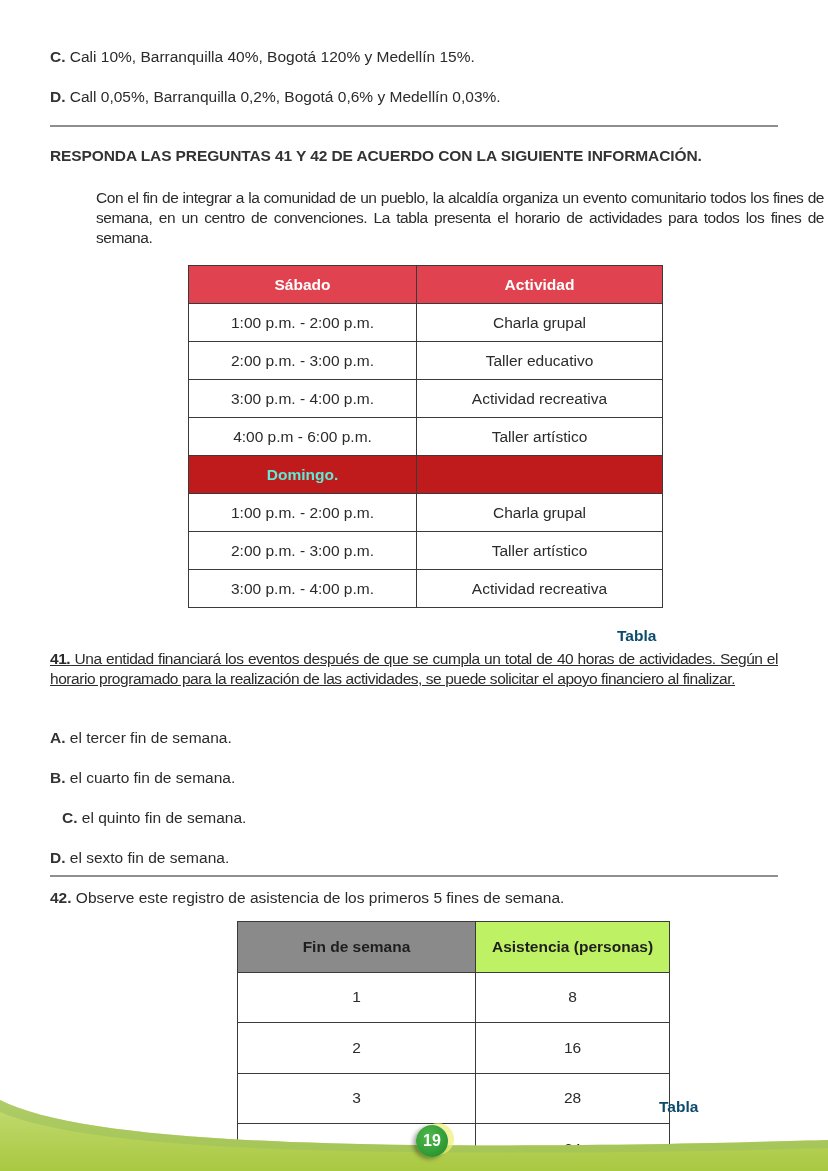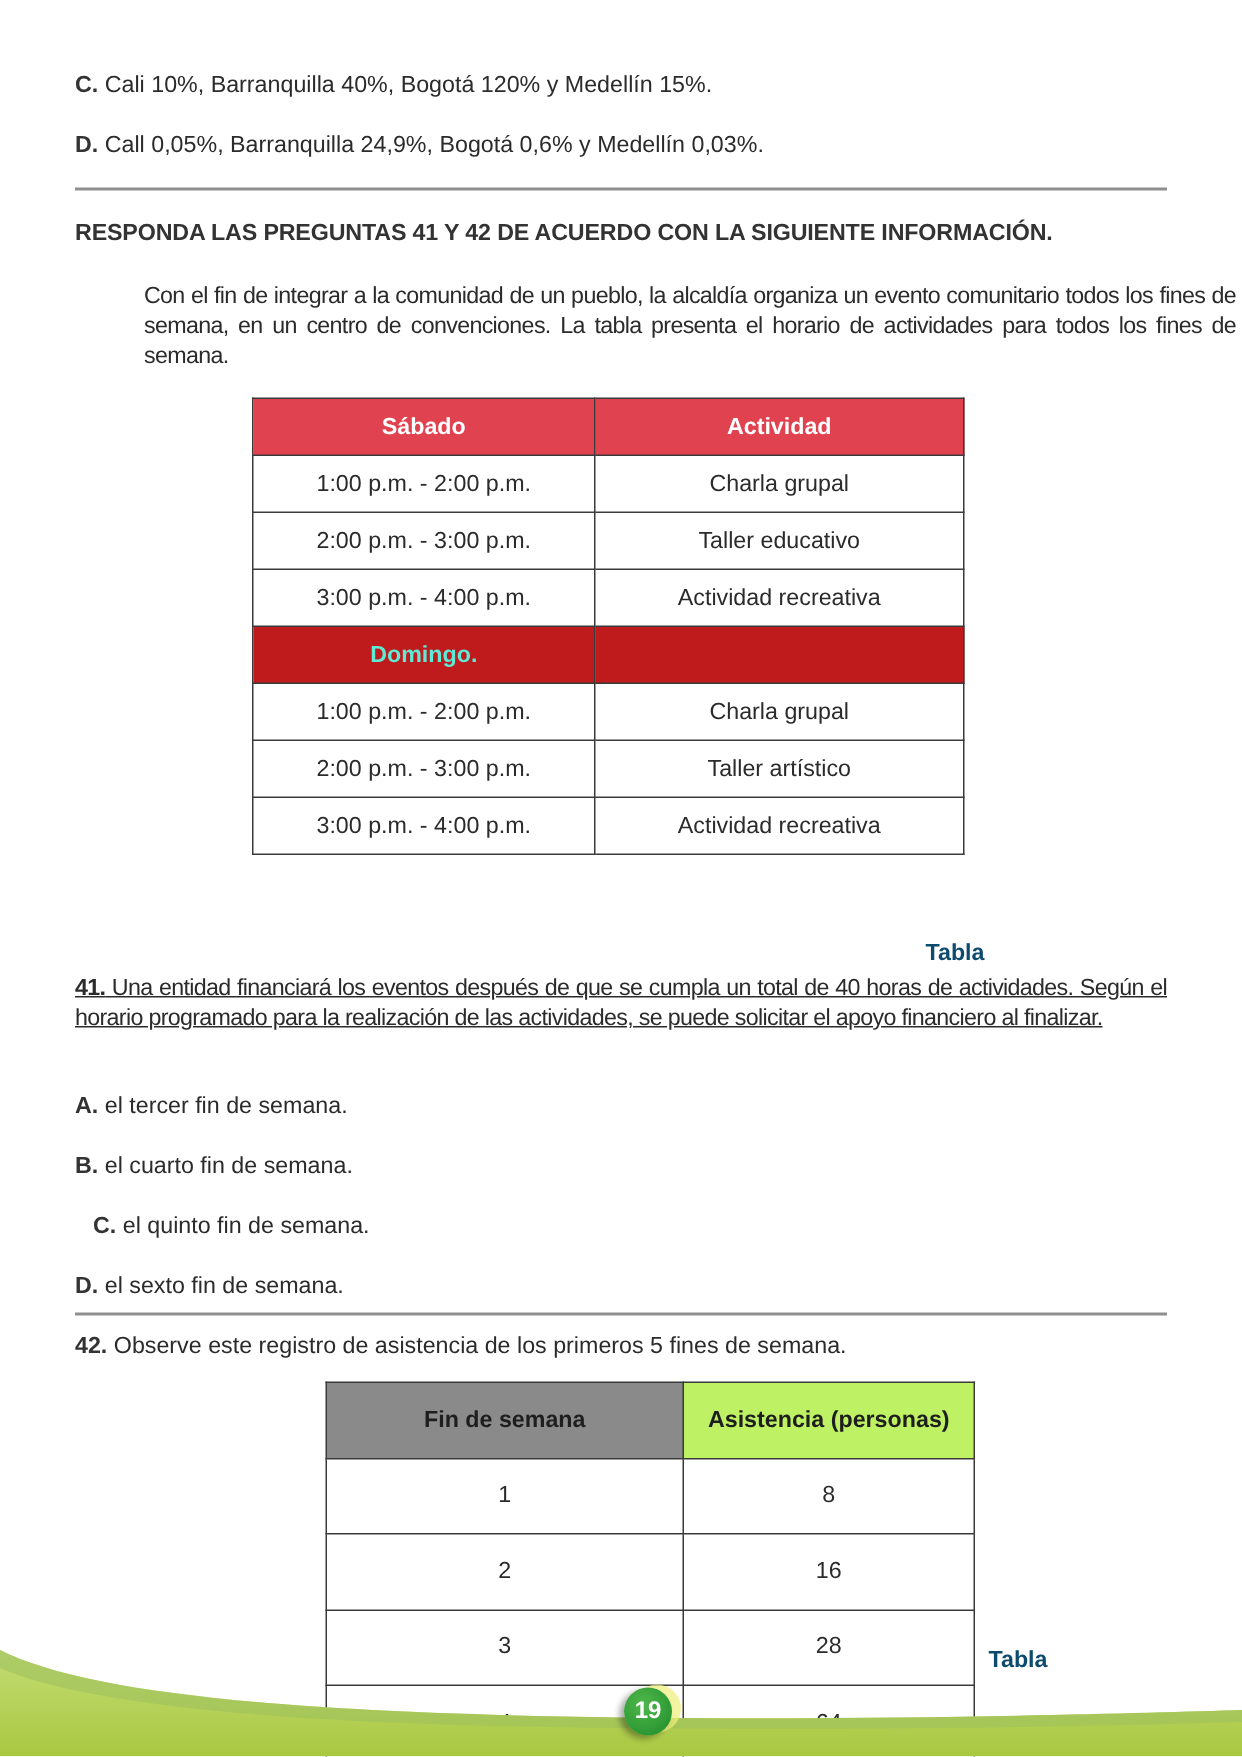--- a/index.html
+++ b/index.html
@@ -8,21 +8,21 @@
       background: #ffffff; color: #2b2b2b;
       font-family: "Liberation Sans", sans-serif;
     }
     .line { position: absolute; left: 50px; font-size: 15.5px; white-space: nowrap; }
     .line b { color: #333; }
     .rule { position: absolute; left: 50px; width: 728px; height: 2px; background: #8f8f8f; }
     .heading { position: absolute; left: 50px; top: 147px; font-size: 15.5px; font-weight: bold; color: #333; letter-spacing: -0.1px; }
     .para { position: absolute; left: 50px; width: 728px; font-size: 15.5px; line-height: 20px; text-align: justify; }
     .para.cond { letter-spacing: -0.45px; }
 
-    table { border-collapse: collapse; position: absolute; }
+    table { border-collapse: collapse; position: absolute; margin-left: 20px; }
     #schedule { left: 168px; top: 265px; width: 475px; }
     #schedule td { border: 1.5px solid #3a3a3a; height: 37px; text-align: center; font-size: 15.5px; color: #2b2b2b; padding: 0; }
     #schedule td.c1 { width: 227px; }
     #schedule tr.hdr-sat td { background: #e0424f; color: #ffffff; font-weight: bold; }
     #schedule tr.hdr-sun td { background: #bf1b1d; color: #5eead4; font-weight: bold; }
 
     #attendance { left: 217px; top: 921px; width: 433px; }
     #attendance td { border: 1.5px solid #3a3a3a; height: 27.5px; text-align: center; font-size: 15.5px; color: #2b2b2b; padding: 11px; }
     #attendance td.c1 { width: 215px; }
     #attendance tr.hdr td { font-weight: bold; }
@@ -39,21 +39,21 @@
       color: #ffffff; font-weight: bold; font-size: 16px; text-align: center; line-height: 32px;
     }
   </style>
 </head>
 <body>
 
 <div class="line" style="top:48px;">
   <b>C.</b><span> Cali 10%, Barranquilla 40%, Bogotá 120% y Medellín 15%.</span>
 </div>
 <div class="line" style="top:88px;">
-  <b>D.</b><span> Call 0,05%, Barranquilla 24,9%, Bogotá 0,6% y Medellín 0,03%.</span>
+  <b>D.</b><span> Call 0,05%, Barranquilla 0,2%, Bogotá 0,6% y Medellín 0,03%.</span>
 </div>
 
 <div class="rule" style="top:125px;"></div>
 
 <div class="heading">RESPONDA LAS PREGUNTAS 41 Y 42 DE ACUERDO CON LA SIGUIENTE INFORMACIÓN.</div>
 
 <div class="para cond" style="top:188px;margin-left:46px;">Con el fin de integrar a la comunidad de un pueblo, la alcaldía organiza un evento comunitario todos los fines de semana, en un centro de convenciones. La tabla presenta el horario de actividades para todos los fines de semana.</div>
 
 <table id="schedule">
   <tbody>
@@ -65,20 +65,24 @@
     <td class="c1">1:00 p.m. - 2:00 p.m.</td>
     <td>Charla grupal</td>
   </tr>
   <tr>
     <td class="c1">2:00 p.m. - 3:00 p.m.</td>
     <td>Taller educativo</td>
   </tr>
   <tr>
     <td class="c1">3:00 p.m. - 4:00 p.m.</td>
     <td>Actividad recreativa</td>
+  </tr>
+  <tr>
+    <td class="c1">4:00 p.m - 6:00 p.m.</td>
+    <td>Taller artístico</td>
   </tr>
   <tr class="hdr-sun">
     <td class="c1">Domingo.</td>
     <td></td>
   </tr>
   <tr>
     <td class="c1">1:00 p.m. - 2:00 p.m.</td>
     <td>Charla grupal</td>
   </tr>
   <tr>

